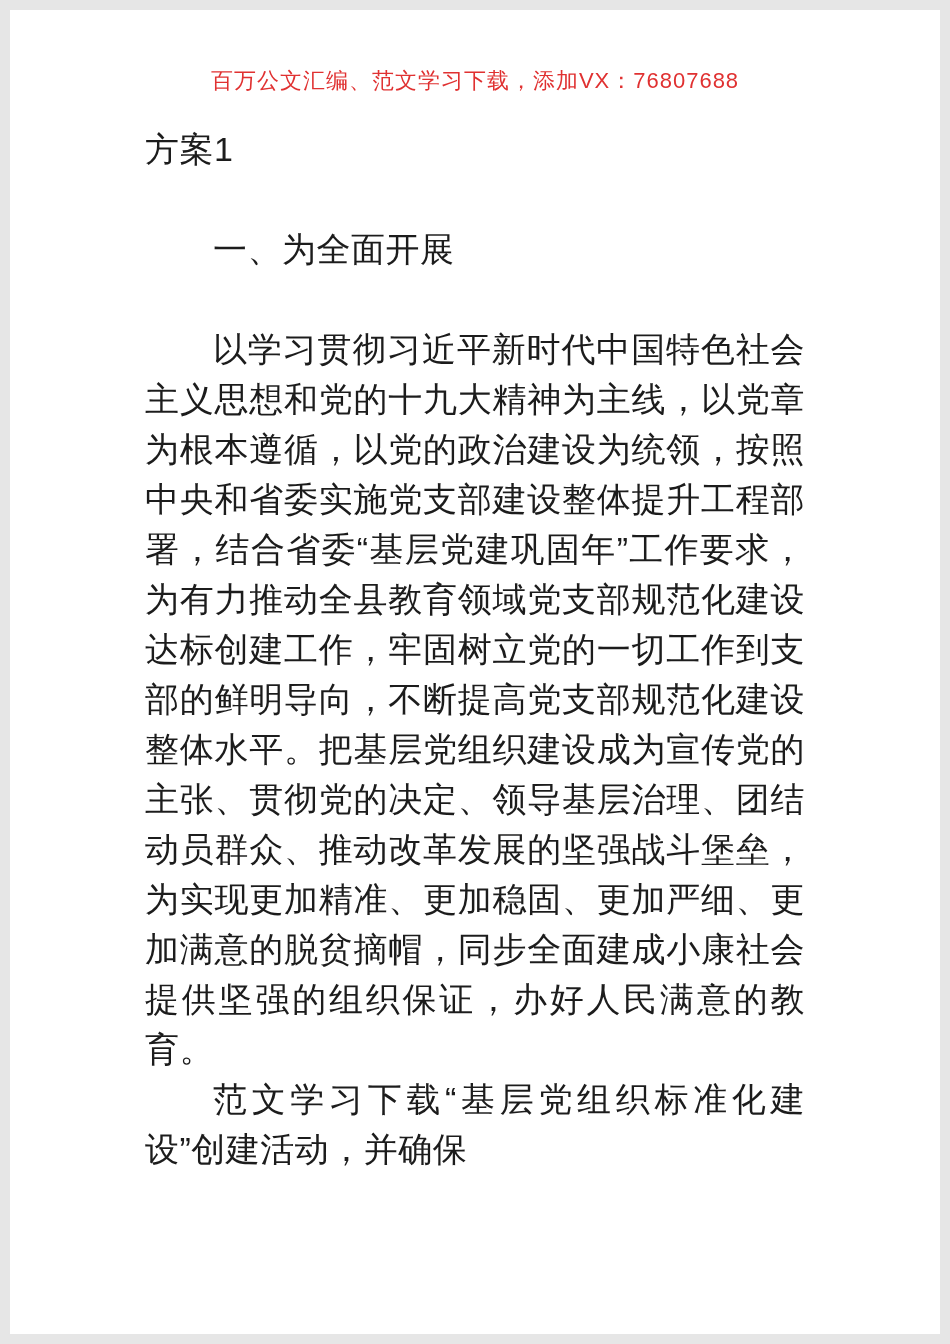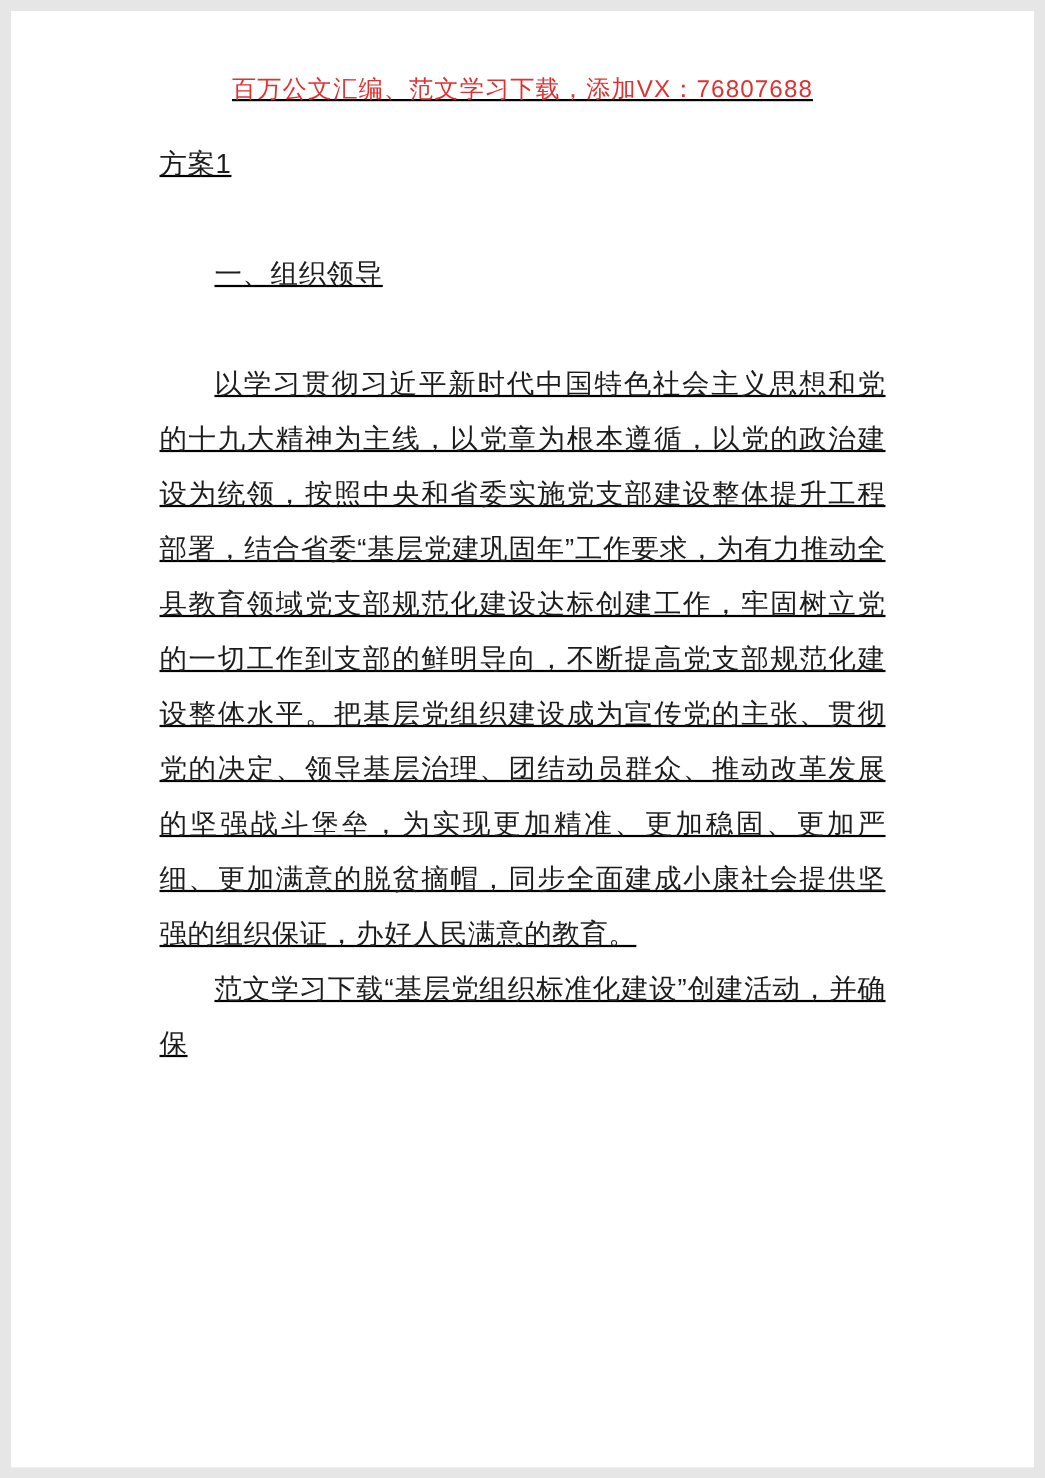--- a/index.html
+++ b/index.html
@@ -15,32 +15,31 @@
     overflow: hidden;
   }
   .page {
     position: absolute;
     left: 10px;
     top: 10px;
     width: 930px;
     height: 1324px;
     background: #ffffff;
     box-sizing: border-box;
-    text-decoration: underline;
   }
   .notice {
     margin-top: 56px;
     text-align: center;
     font-size: 22px;
     line-height: 30px;
     letter-spacing: 1px;
   }
   .doc {
     margin: 28px 135px 0 135px;
-    font-size: 25px;
+    font-size: 34px;
     line-height: 50px;
     color: #1c1c1c;
     letter-spacing: 0.5px;
   }
   .doc p {
     margin: 0;
   }
   .doc p.title {
     text-indent: 0;
   }
@@ -55,18 +54,18 @@
   }
 </style>
 </head>
 <body>
 
 <div class="page">
   <div class="notice" style="color: rgb(224, 49, 49);">百万公文汇编、范文学习下载，添加VX：76807688</div>
   <div class="doc" style="color: rgb(28, 28, 28);">
     <p class="title">方案1</p>
     <div id="content">
-        <p class="heading">一、组织领导</p>
+        <p class="heading">一、为全面开展</p>
         <p class="para">以学习贯彻习近平新时代中国特色社会主义思想和党的十九大精神为主线，以党章为根本遵循，以党的政治建设为统领，按照中央和省委实施党支部建设整体提升工程部署，结合省委“基层党建巩固年”工作要求，为有力推动全县教育领域党支部规范化建设达标创建工作，牢固树立党的一切工作到支部的鲜明导向，不断提高党支部规范化建设整体水平。把基层党组织建设成为宣传党的主张、贯彻党的决定、领导基层治理、团结动员群众、推动改革发展的坚强战斗堡垒，为实现更加精准、更加稳固、更加严细、更加满意的脱贫摘帽，同步全面建成小康社会提供坚强的组织保证，办好人民满意的教育。</p>
         <p class="para">范文学习下载“基层党组织标准化建设”创建活动，并确保</p>
       </div>
   </div>
 </div>
 
 </body></html>

